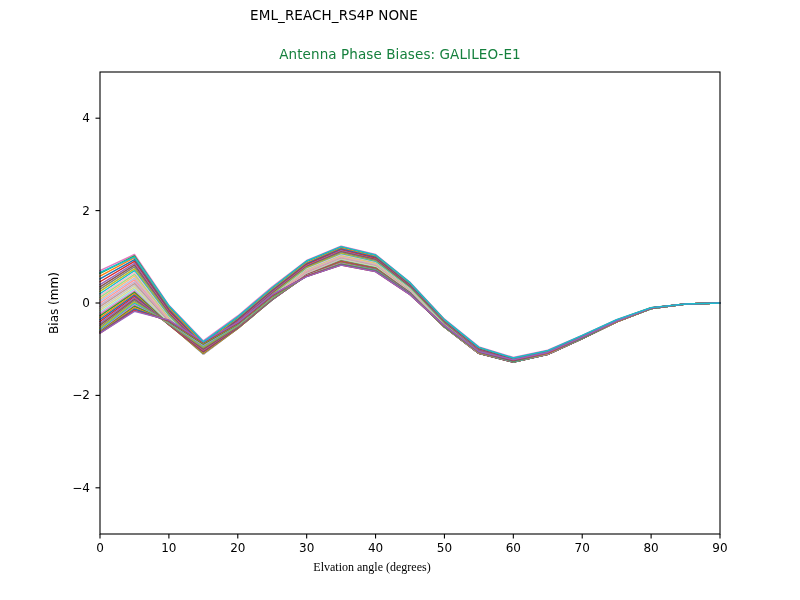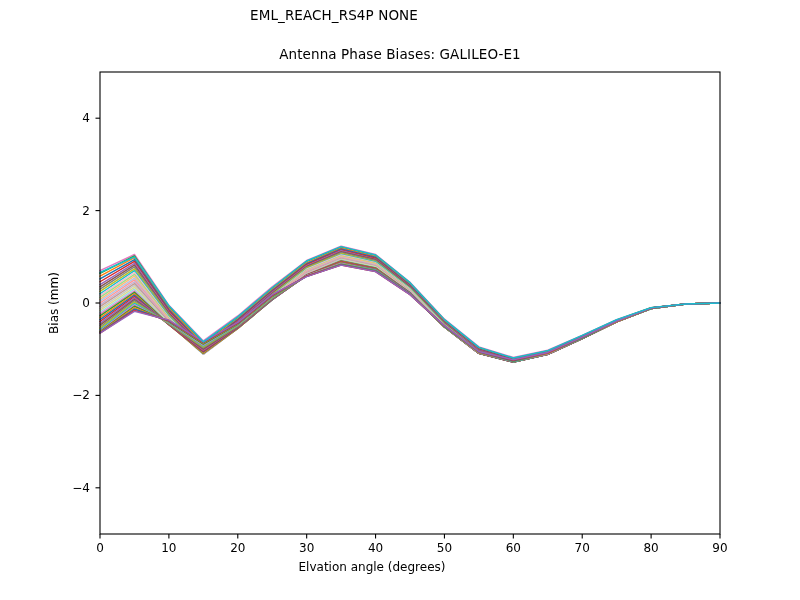--- a/index.html
+++ b/index.html
@@ -31,29 +31,30 @@
     letter-spacing: 0.1px;
     color: #000000;
   }
   .axtitle {
     position: absolute;
     left: 0; top: 46px;
     width: 800px;
     text-align: center;
     font-size: 13.5px;
     letter-spacing: 0.1px;
-    color: #000000;
+    color: #15803d;
   }
   .xlabel {
     position: absolute;
     left: 0; top: 560px;
     width: 744px;
     text-align: center;
     font-size: 12px;
     color: #000000;
+    font-family: Liberation Serif, serif;
   }
   .ylabel {
     position: absolute;
     left: 0px;
     top: 0px;
     width: 240px;
     text-align: center;
     font-size: 12px;
     color: #000000;
     transform: rotate(-90deg);

